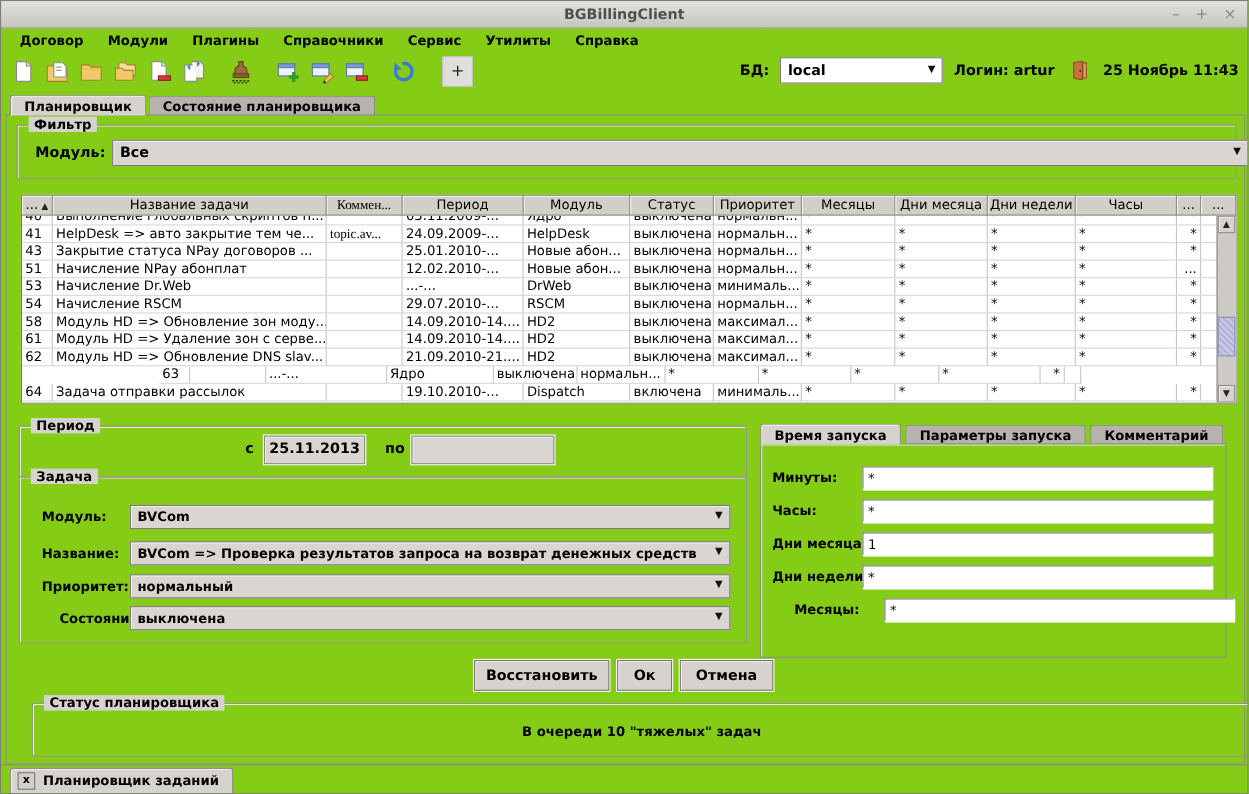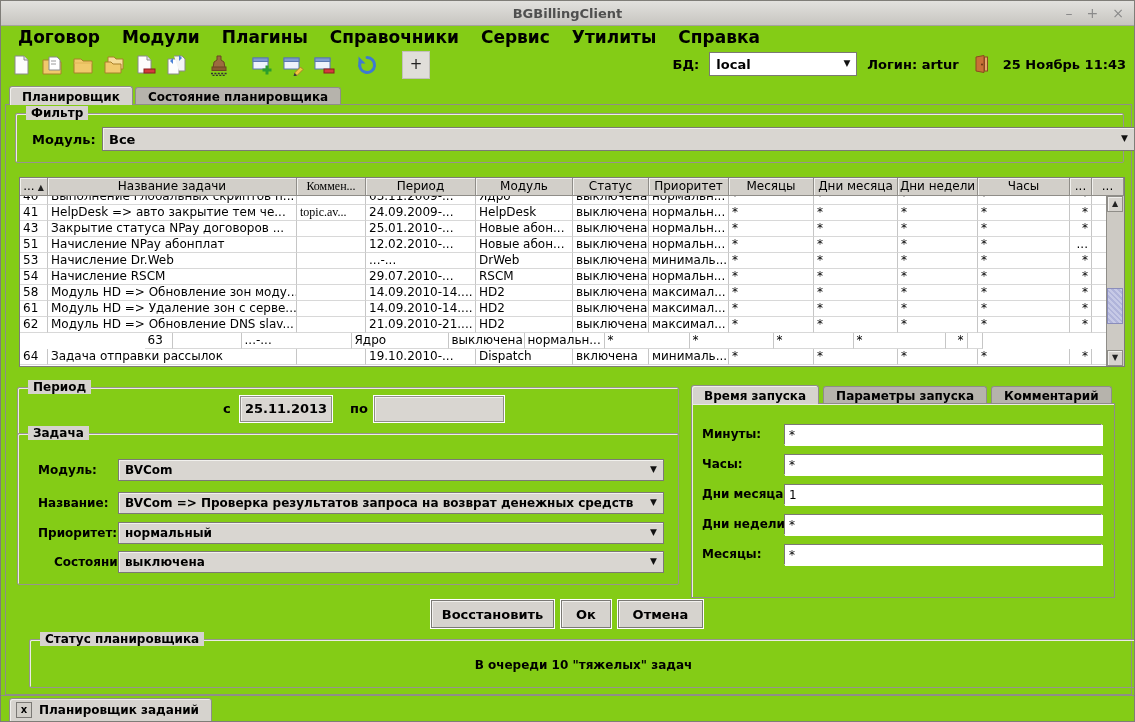--- a/index.html
+++ b/index.html
@@ -8,21 +8,21 @@
   .abs{position:absolute;}
 
   
   .titlebar{left:0;top:0;width:100%;height:24px;background:linear-gradient(#e2e1de,#c7c5c0);border-bottom:1px solid #a5a39e;display:flex;align-items:center;}
   .title{flex:1;text-align:center;font-weight:bold;font-size:13px;color:#4f4f4f;}
   .winbtns{position:absolute;right:10px;top:0;height:24px;display:flex;gap:14px;align-items:center;color:#8a8a8a;font-size:14px;}
   .winbtns span{cursor:default;line-height:24px;}
 
   
   .menubar{left:0;top:25px;width:100%;height:21px;display:flex;align-items:center;padding-left:8px;gap:4px;}
-  .mi{font-weight:bold;font-size:17px;padding:2px 9px;}
+  .mi{font-weight:bold;font-size:12px;padding:2px 9px;}
 
   
   .toolbar{left:0;top:46px;width:100%;height:34px;}
   .tb-icons{position:absolute;left:8px;top:4px;display:flex;align-items:center;gap:7px;}
   .tbi{width:24px;height:24px;display:inline-flex;align-items:center;justify-content:center;}
   .tbi.gap{margin-left:12px;}
   .plusbtn{margin-left:16px;width:26px;height:26px;background:#e0ded9;border:1px solid #c2c0bb;text-align:center;line-height:24px;font-size:15px;color:#222;}
   .tb-right{position:absolute;right:8px;top:4px;height:26px;display:flex;align-items:center;gap:10px;}
   .blabel{font-weight:bold;font-size:13px;}
   .combo{position:relative;border:1px solid #7b7975;background:#d9d6d1;box-shadow:inset 1px 1px 0 #f2f1ee;display:flex;align-items:center;padding:0 20px 0 6px;font-weight:bold;overflow:hidden;white-space:nowrap;}
@@ -457,21 +457,21 @@
       <input class="txt" readonly="" value="*" style="">
     </div>
     <div class="frow" style="top:80px;">
       <span class="flabel">Дни месяца:</span>
       <input class="txt" readonly="" value="1" style="">
     </div>
     <div class="frow" style="top:110px;">
       <span class="flabel">Дни недели:</span>
       <input class="txt" readonly="" value="*" style="">
     </div>
-    <div class="frow" style="top:140px;">
+    <div class="frow" style="top:140px;margin-left:20px;">
       <span class="flabel">Месяцы:</span>
       <input class="txt" readonly="" value="*" style="">
     </div>
   </div>
 
   <button class="btn" style="left:430px;top:599px;width:123px;">Восстановить</button>
   <button class="btn" style="left:560px;top:599px;width:50px;">Ок</button>
   <button class="btn" style="left:617px;top:599px;width:85px;">Отмена</button>
 
   <div class="gbox" style="left:28px;top:638px;width:1107px;height:47px;">

